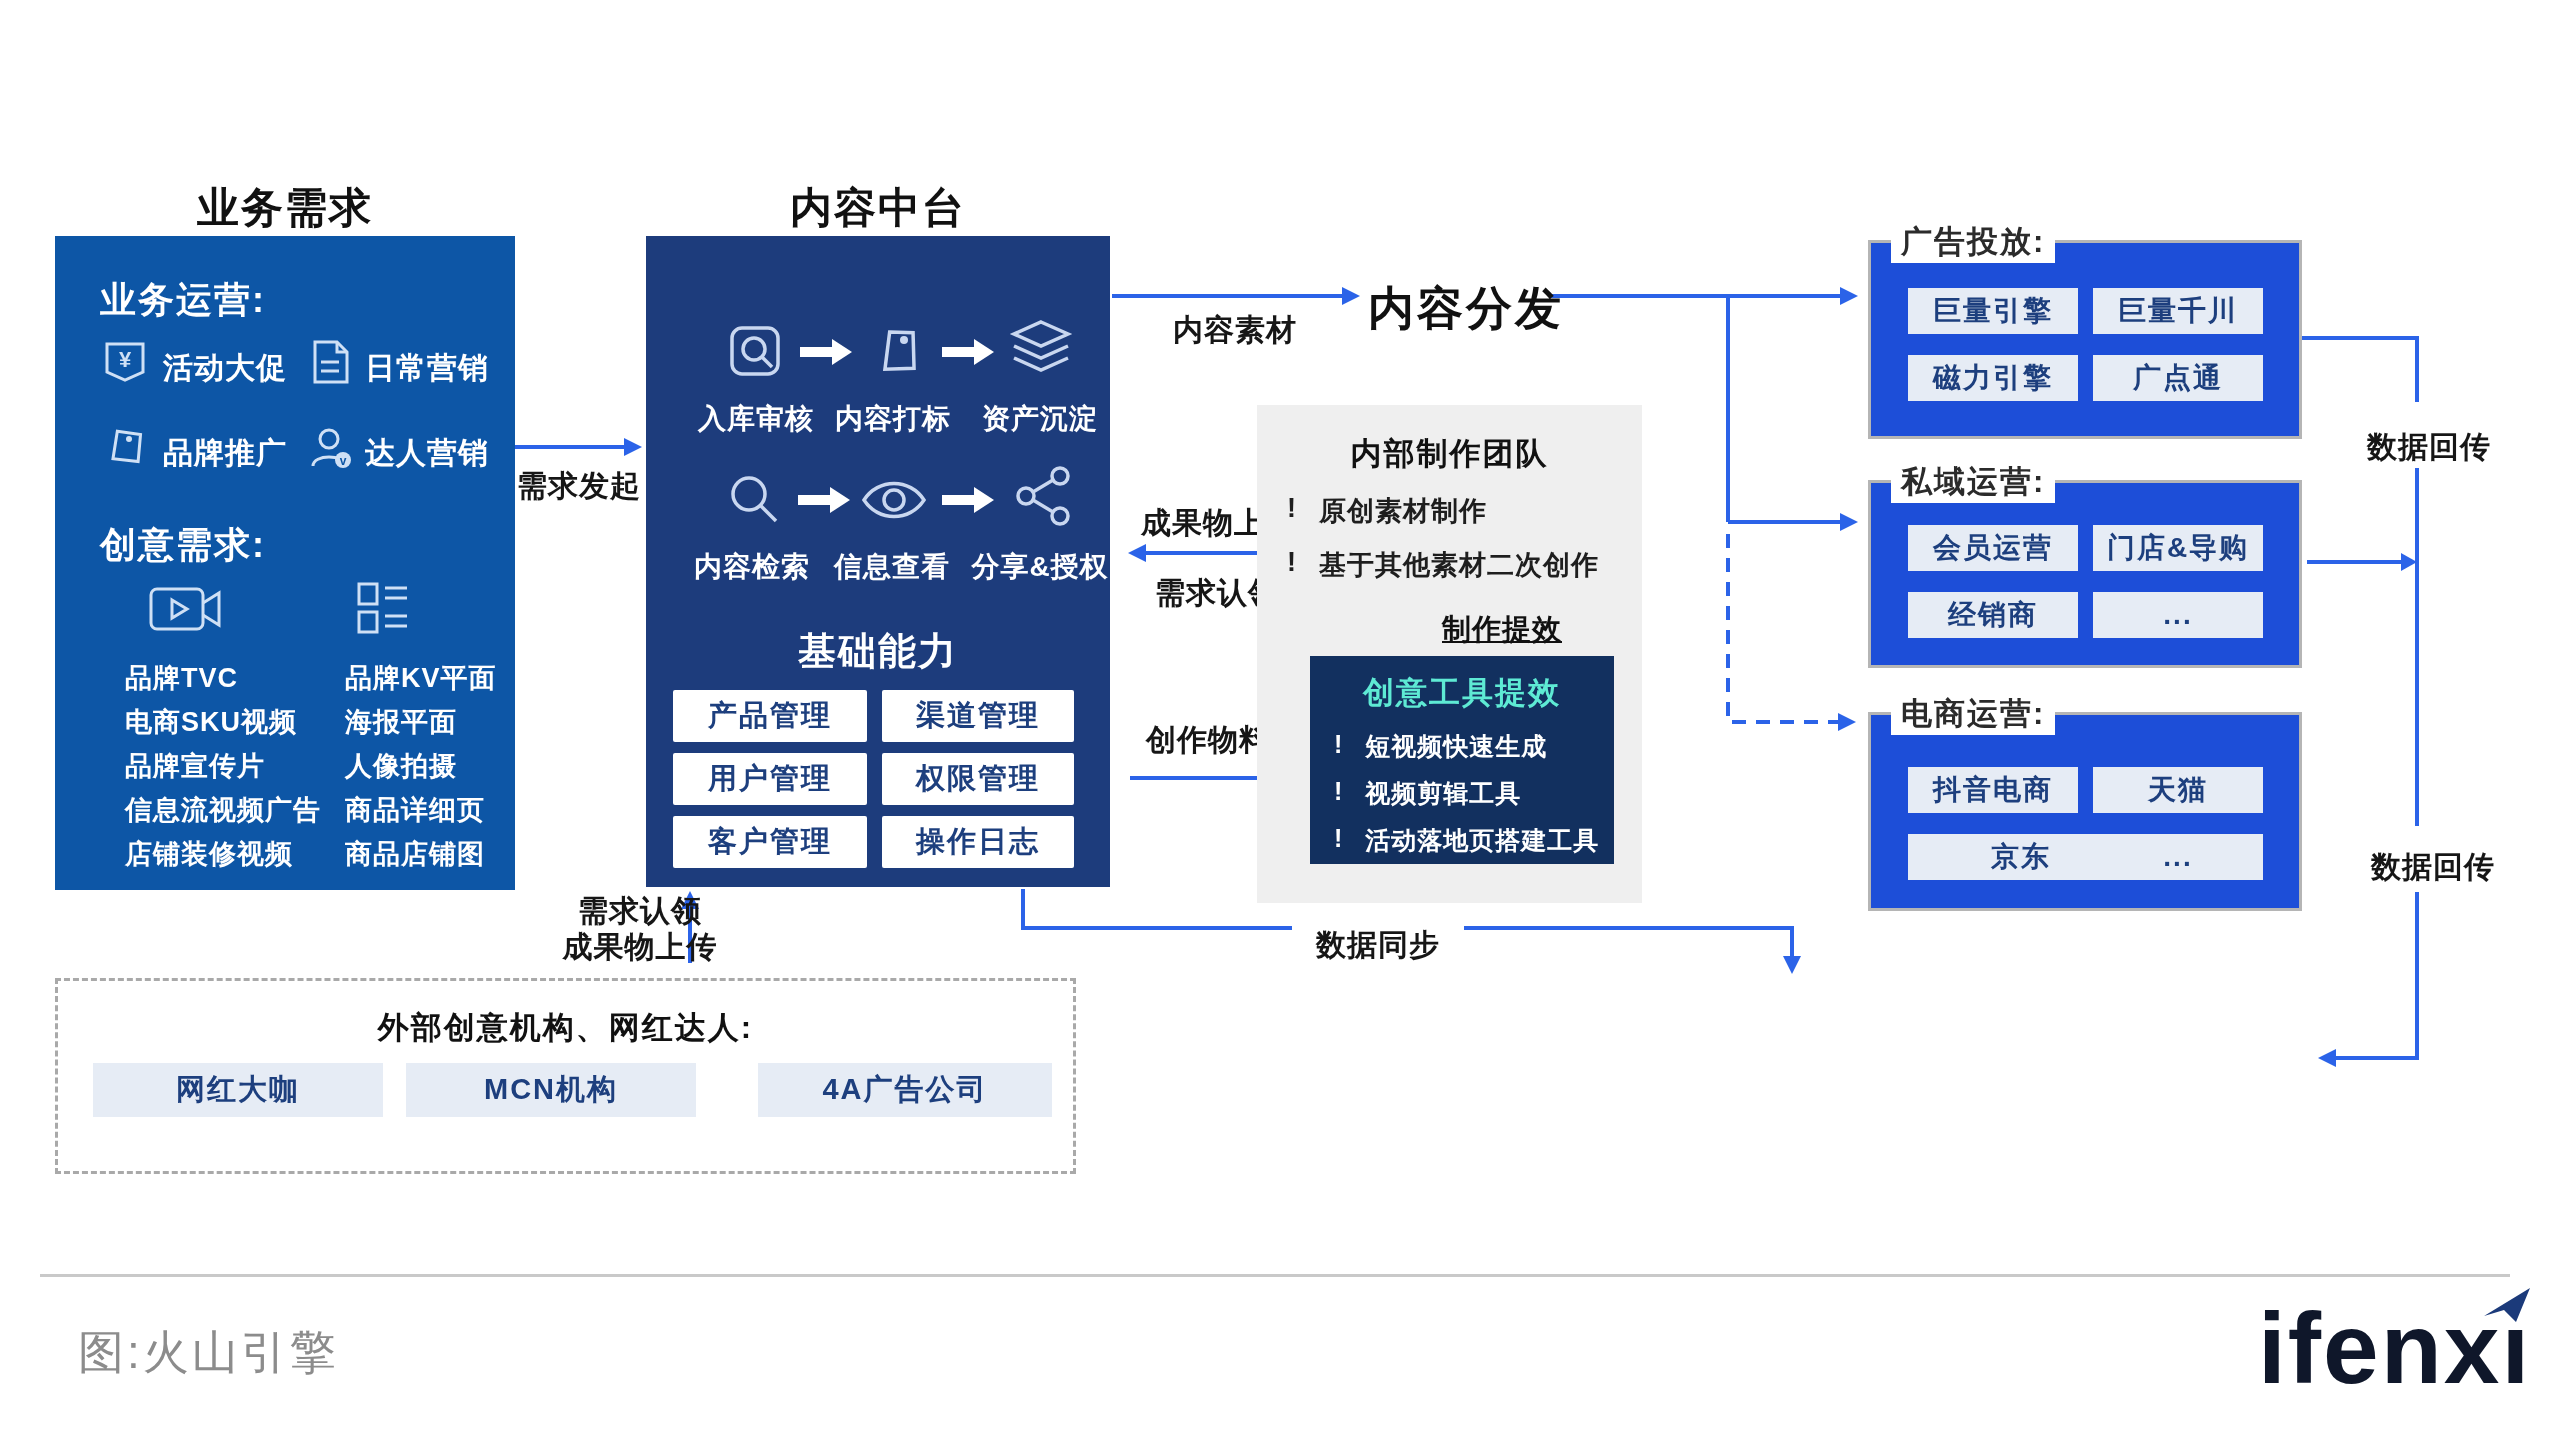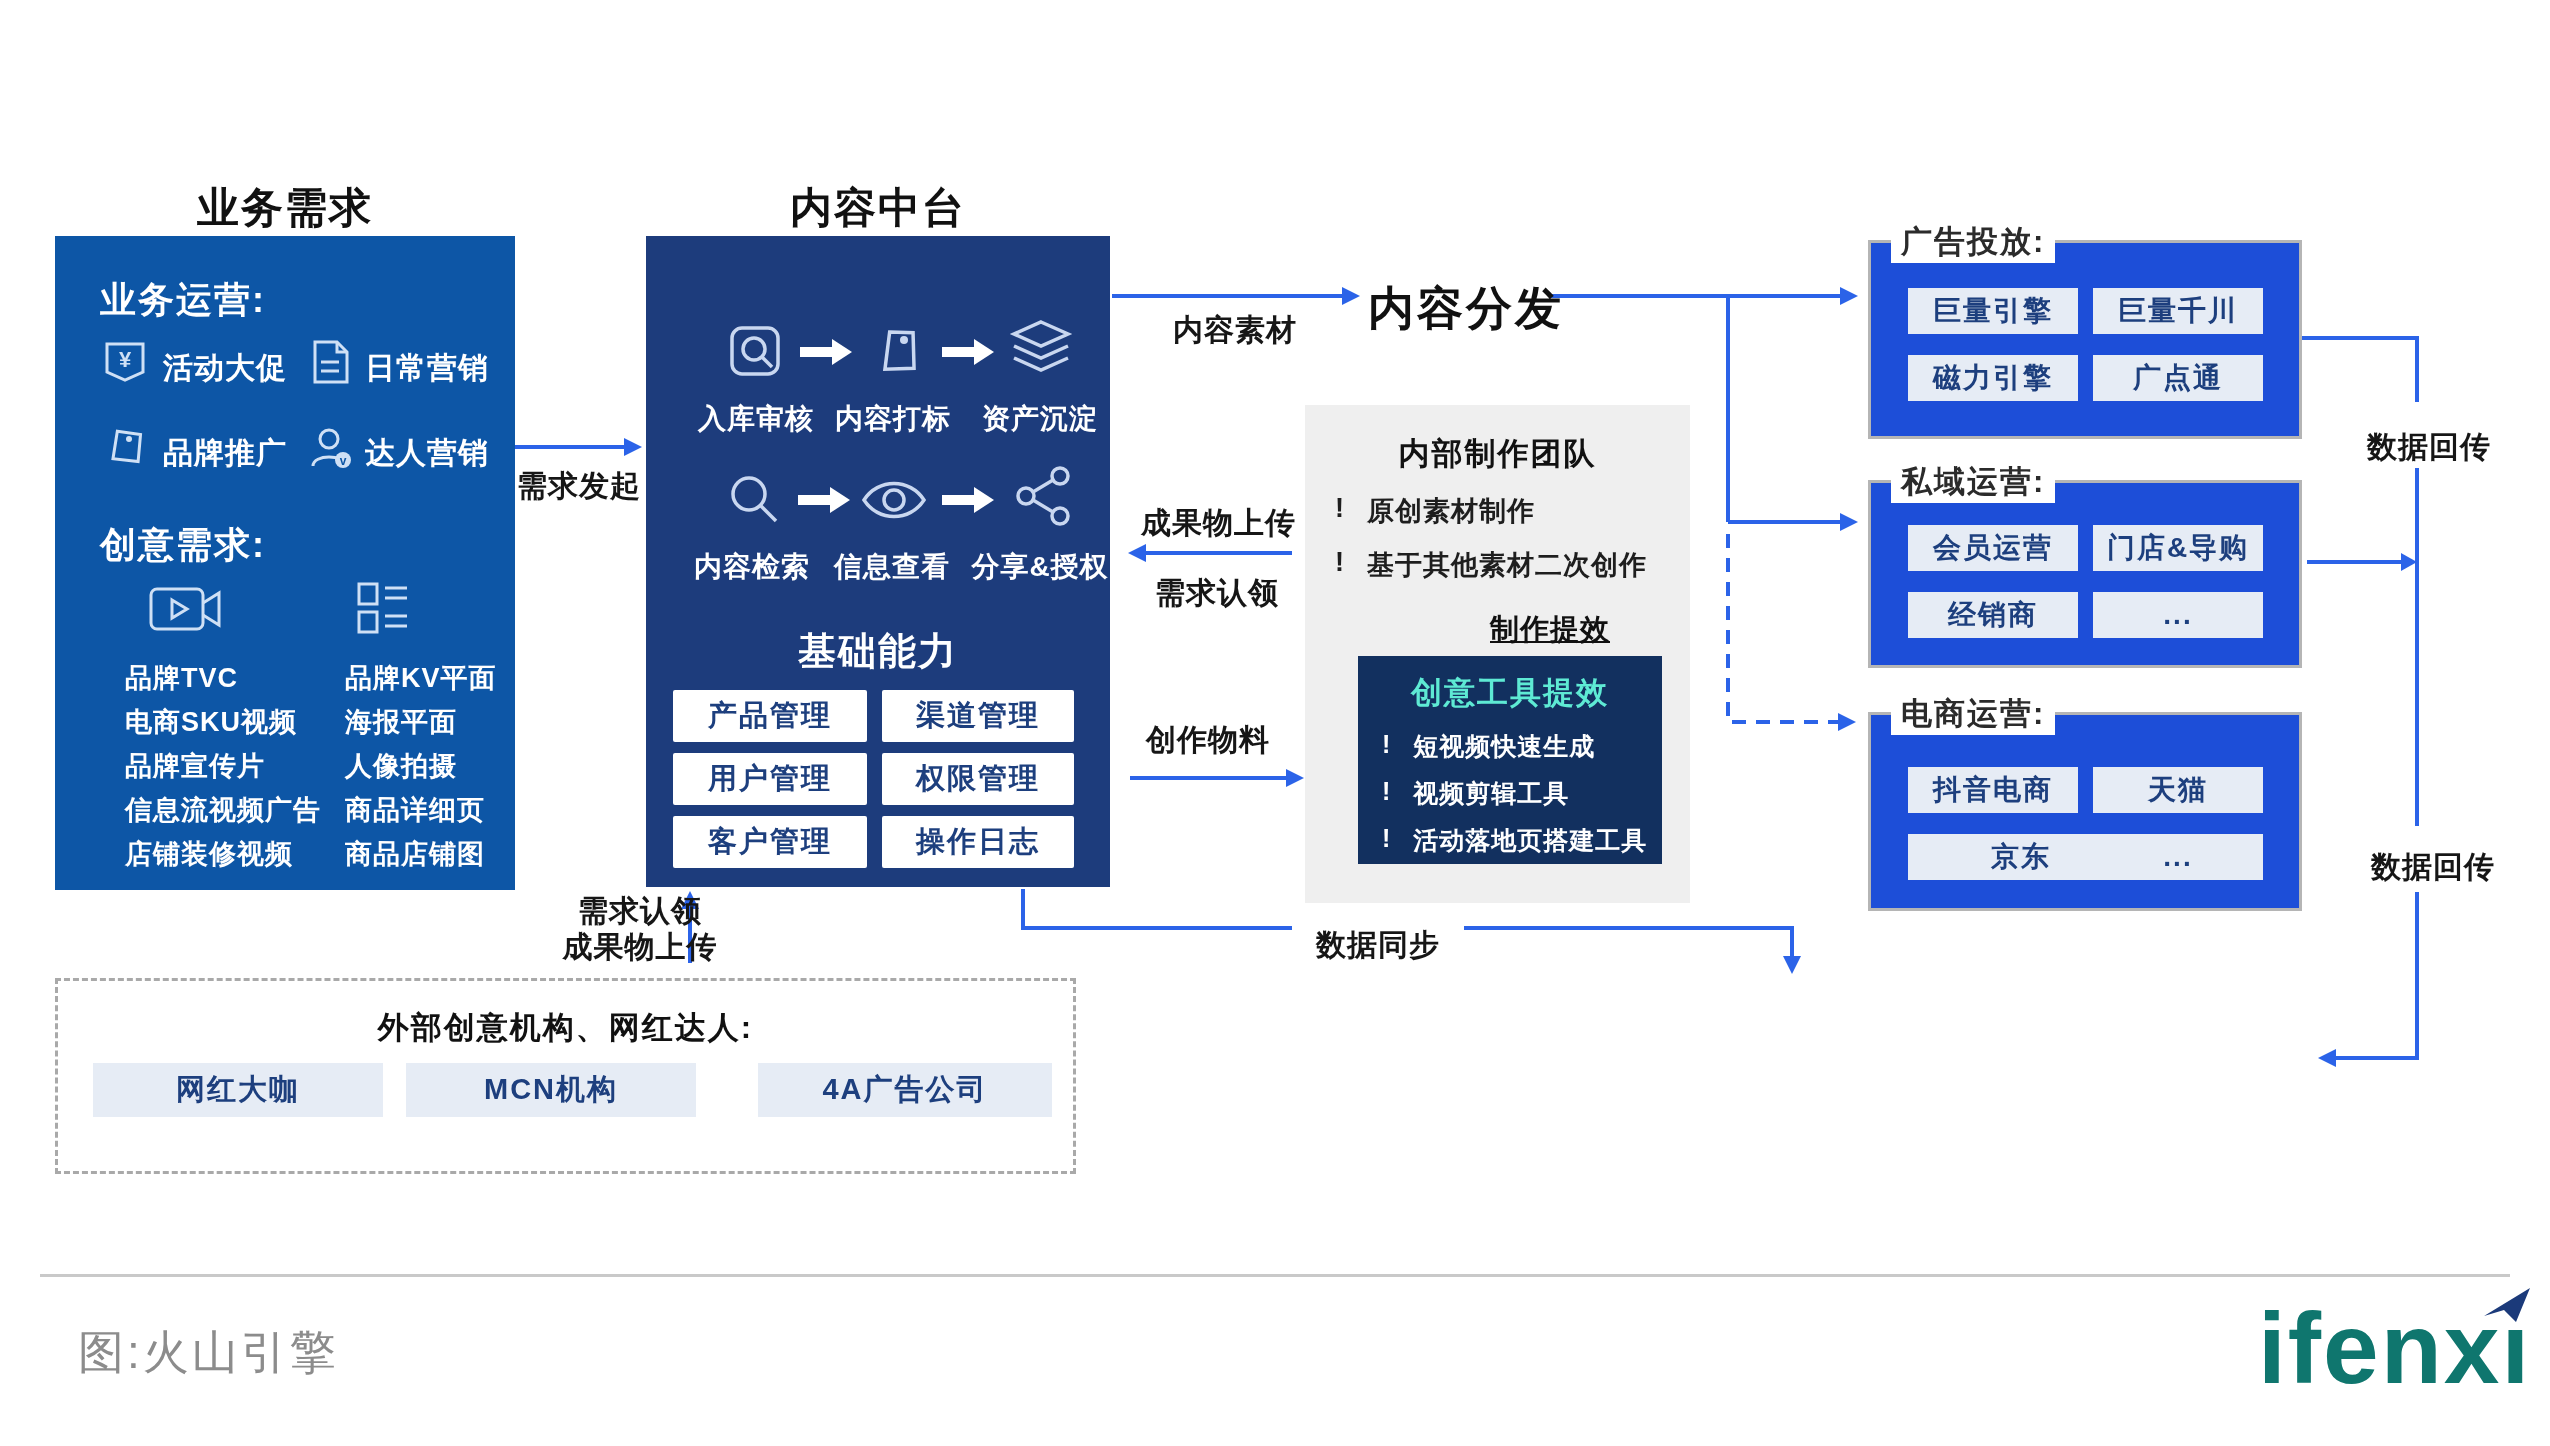--- a/index.html
+++ b/index.html
@@ -22,21 +22,21 @@
   .btn-light{background:#e6ecf5;color:#1d3f7e;font-size:28px;font-weight:bold;display:flex;align-items:center;justify-content:center;letter-spacing:2px;}
   .fieldset{background:#1d4ed8;border:3px solid #b5b5b5;}
   .legend{position:absolute;top:-22px;left:20px;background:#fff;padding:0 10px;font-size:31px;font-weight:600;color:#2b2b2b;letter-spacing:2px;white-space:nowrap;}
   .dashed-box{background:#fff;border:3px dashed #a9a9a9;}
   .dash-title{font-size:31px;font-weight:600;color:#111;text-align:center;letter-spacing:2px;}
   .bullet-row{display:flex;align-items:flex-start;}
   .bang{font-weight:bold;margin-right:22px;}
   .team-item{font-size:27px;font-weight:600;color:#1e1e1e;letter-spacing:1px;}
   .tool-item{font-size:25px;font-weight:600;color:#fff;letter-spacing:1px;}
   .caption{font-size:46px;color:#8c8c8c;letter-spacing:3px;}
-  .logo{font-size:100px;font-weight:bold;color:#0f766e;letter-spacing:2px;line-height:1;}
+  .logo{font-size:100px;font-weight:bold;color:#0f172a;letter-spacing:2px;line-height:1;}
   svg{display:block;}
 </style>
 </head>
 <body>
 
 <div id="canvas">
 
   <svg class="abs" style="left:0;top:0;" width="2550" height="1446" viewBox="0 0 2550 1446">
     <g stroke="#2b63e8" stroke-width="4" fill="none">
       <path d="M515,447 H624"></path>
@@ -202,21 +202,21 @@
   <div class="abs flow-label" style="left:1147px;top:573px;width:140px;">需求认领</div>
   <div class="abs flow-label" style="left:1138px;top:720px;width:140px;">创作物料</div>
   <div class="abs flow-label" style="left:555px;top:893px;width:170px;line-height:36px;">
     <div>需求认领</div>
     <div>成果物上传</div>
   </div>
   <div class="abs flow-label" style="left:1300px;top:925px;width:156px;">数据同步</div>
   <div class="abs flow-label" style="left:2353px;top:427px;width:152px;">数据回传</div>
   <div class="abs flow-label" style="left:2357px;top:847px;width:152px;">数据回传</div>
 
-  <div class="abs gray-box" style="left:1305px;top:405px;width:385px;height:498px;">
+  <div class="abs gray-box" style="left:1257px;top:405px;width:385px;height:498px;">
     <div class="abs dash-title" style="left:0;top:28px;width:385px;">内部制作团队</div>
     <div class="abs bullet-row team-item" style="left:30px;top:88px;">
       <span class="bang">!</span>
       <span>原创素材制作</span>
     </div>
     <div class="abs bullet-row team-item" style="left:30px;top:142px;">
       <span class="bang">!</span>
       <span>基于其他素材二次创作</span>
     </div>
     <div class="abs" style="left:185px;top:205px;font-size:29px;font-weight:bold;color:#111;text-decoration:underline;letter-spacing:1px;">制作提效</div>

